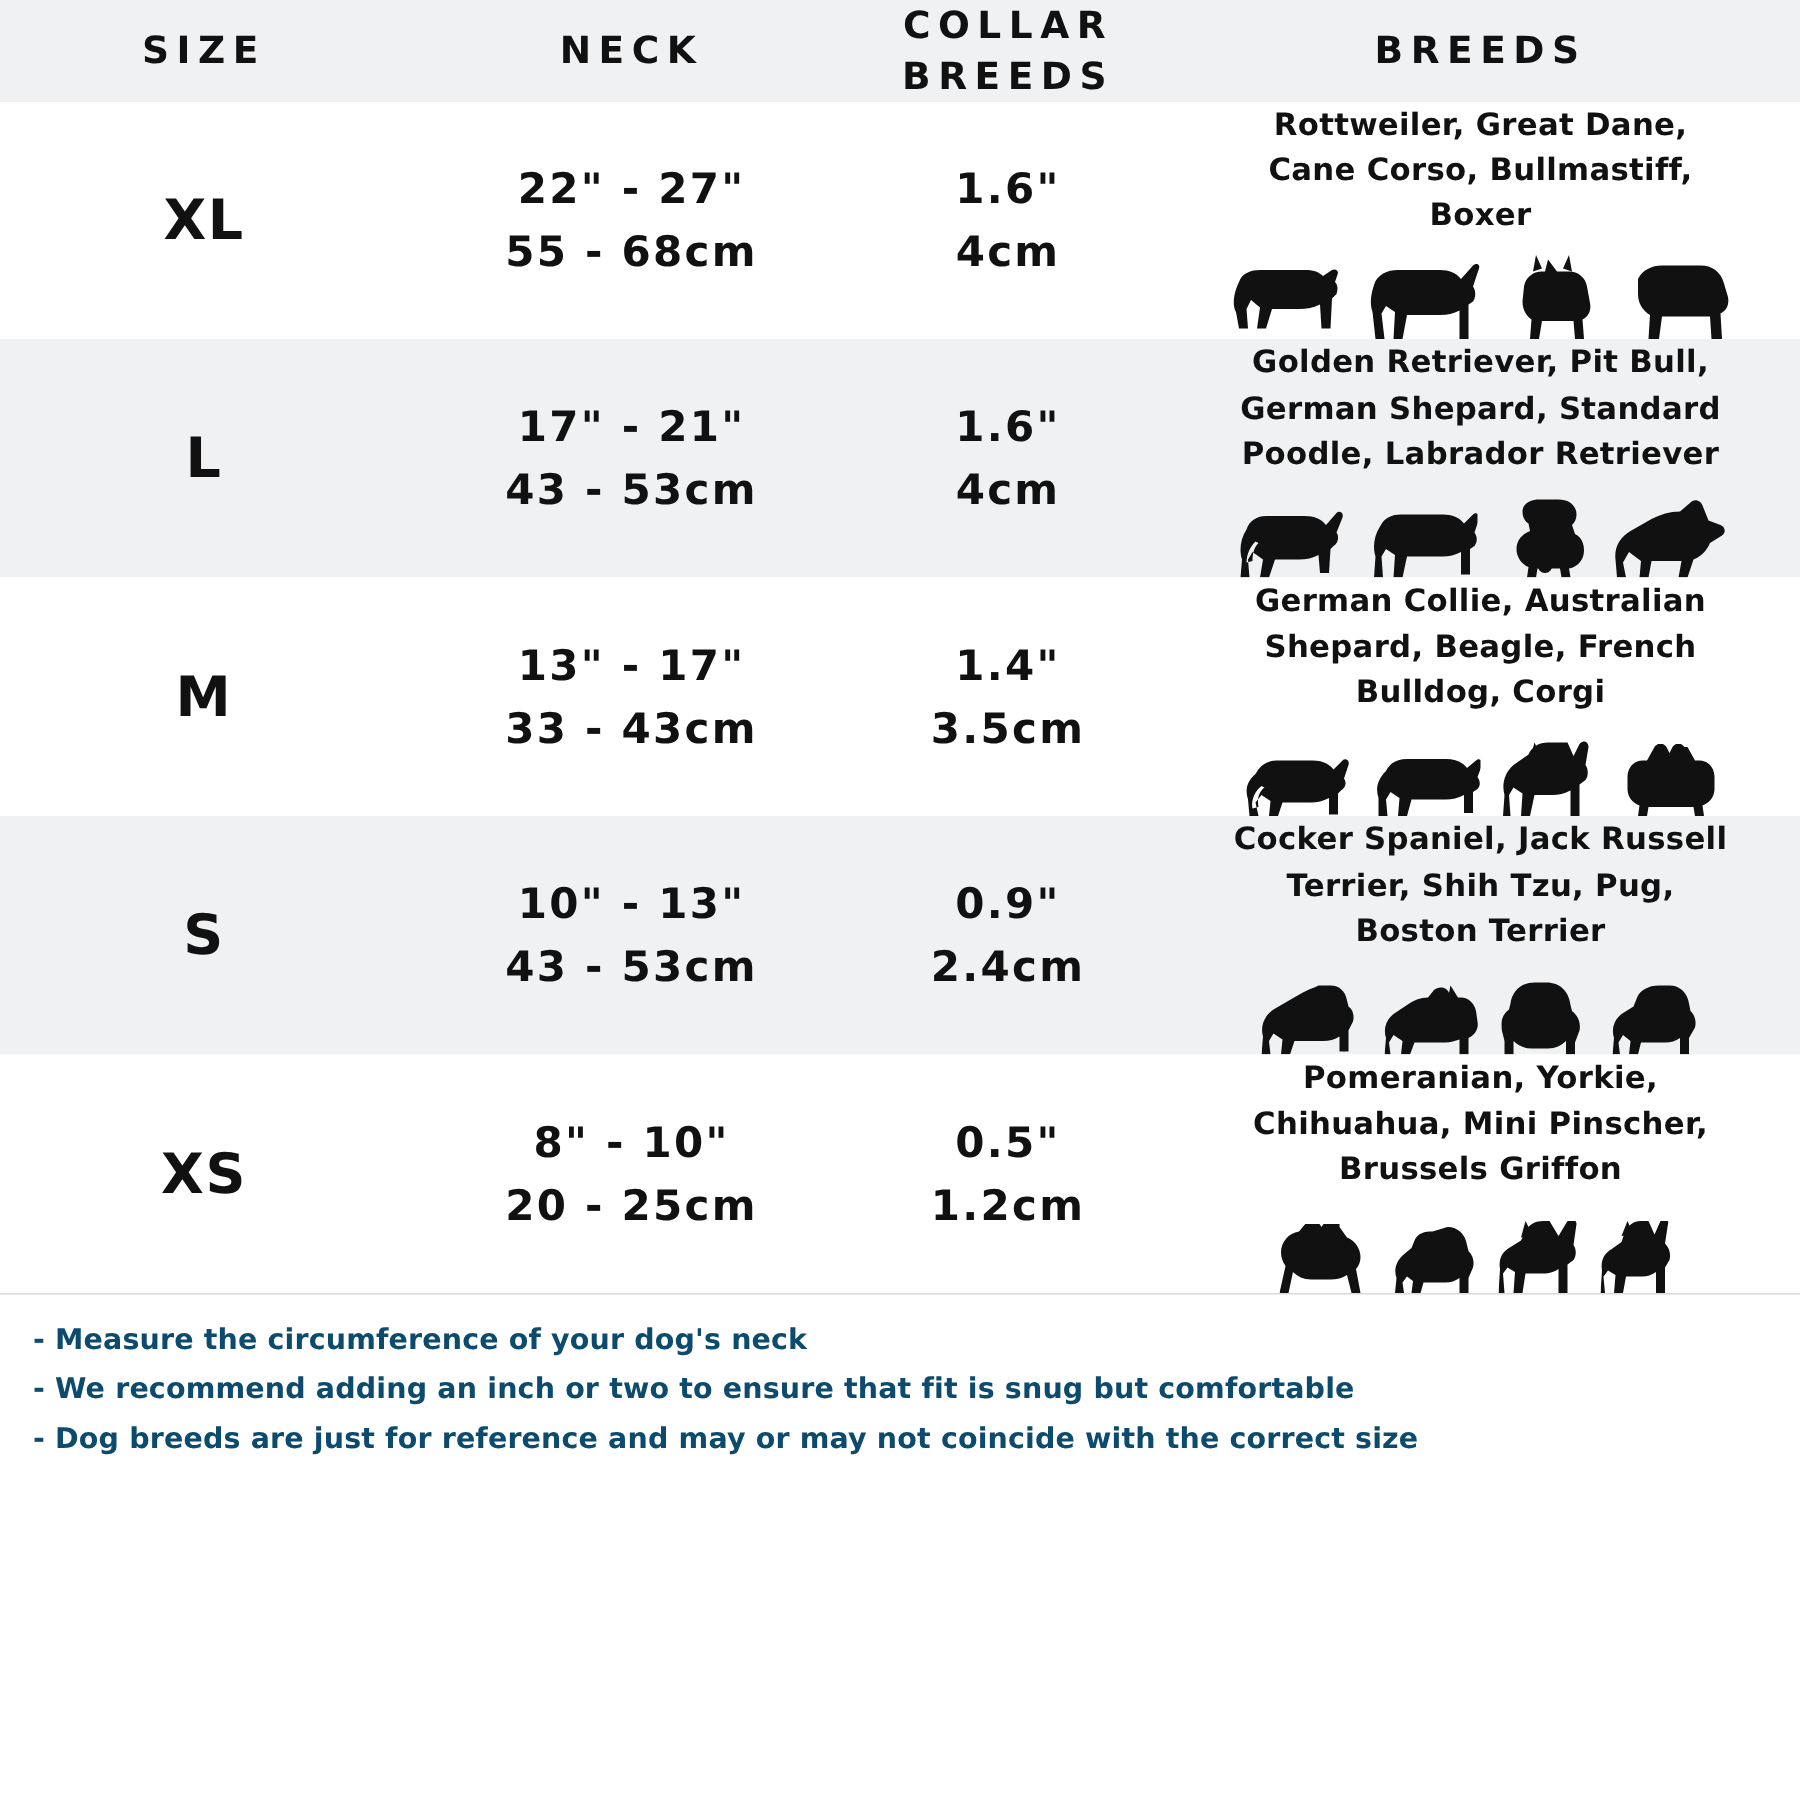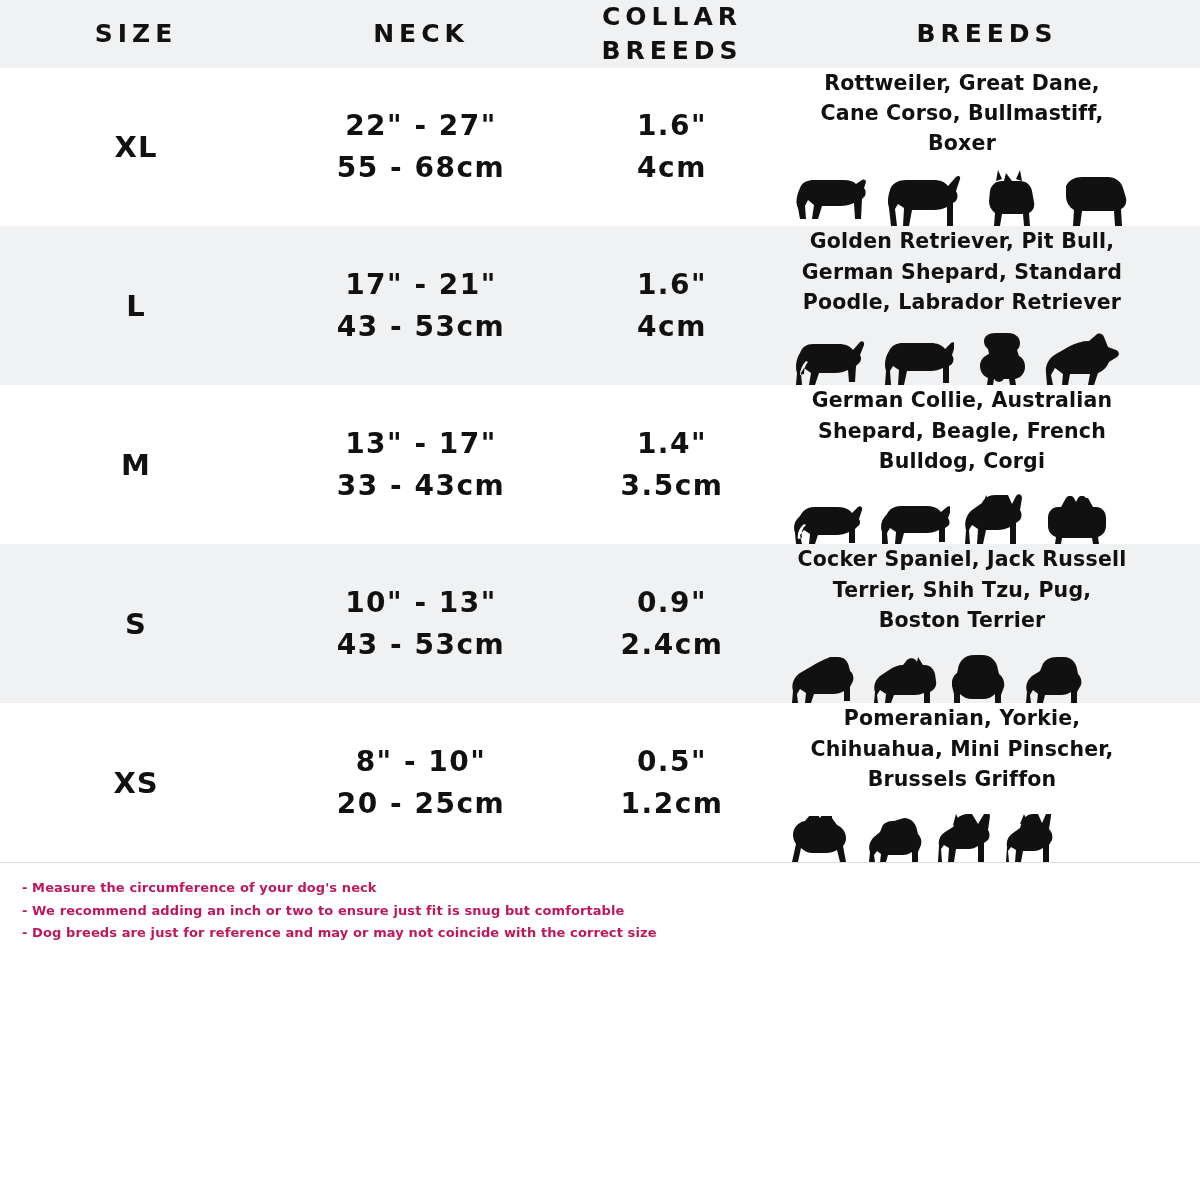--- a/index.html
+++ b/index.html
@@ -58,36 +58,36 @@
   .cell {
     display: flex;
     flex-direction: column;
     align-items: center;
     justify-content: center;
     text-align: center;
   }
 
   .size-label {
     font-weight: bold;
-    font-size: 29px;
+    font-size: 37px;
     letter-spacing: 1px;
   }
 
   .measure {
     font-weight: bold;
     font-size: 28px;
     letter-spacing: 1.5px;
     line-height: 1.5;
     white-space: nowrap;
   }
 
   .breeds-cell {
     display: flex;
     flex-direction: column;
-    align-items: flex-start;
+    align-items: center;
     justify-content: center;
     padding: 0 18px;
   }
   .breeds-text {
     font-weight: bold;
     font-size: 20.5px;
     line-height: 1.48;
     text-align: center;
     letter-spacing: 0.2px;
     max-width: 340px;
@@ -104,23 +104,23 @@
 
   
   .notes {
     flex: 1;
     background: #ffffff;
     padding: 14px 22px 0 22px;
     border-top: 1px solid #d9dadb;
   }
   .note {
     font-weight: bold;
-    font-size: 13px;
+    font-size: 19px;
     line-height: 1.72;
-    color: #be185d;
+    color: #0c4a6e;
     letter-spacing: 0.1px;
   }
 </style>
 </head>
 <body>
 
 <div class="chart">
 
   <div class="header-row">
     <div class="header-cell col-size">SIZE</div>
@@ -289,17 +289,17 @@
         <svg class="sil" width="54" height="48" viewBox="0 0 54 48">
           <path fill="#111" d="M32 0l4 9 4-9c2-3 6-1 5 2l-2 13c3 3 4 7 3 11l-3 5v17h-6V34c-3 2-6 3-9 3H17l-2 11H9l1-12-5-3-3 4 1 11H-0l1-15c-1-6 1-11 6-14l7-5 2-6c2-5 6-8 11-8z"></path>
           <path fill="#111" d="M18 0l4 9-8 1z"></path>
         </svg>
       </div>
     </div>
   </div>
 
   <div class="notes">
     <div class="note">- Measure the circumference of your dog's neck</div>
-    <div class="note">- We recommend adding an inch or two to ensure just fit is snug but comfortable</div>
+    <div class="note">- We recommend adding an inch or two to ensure that fit is snug but comfortable</div>
     <div class="note">- Dog breeds are just for reference and may or may not coincide with the correct size</div>
   </div>
 
 </div>
 
 </body></html>

